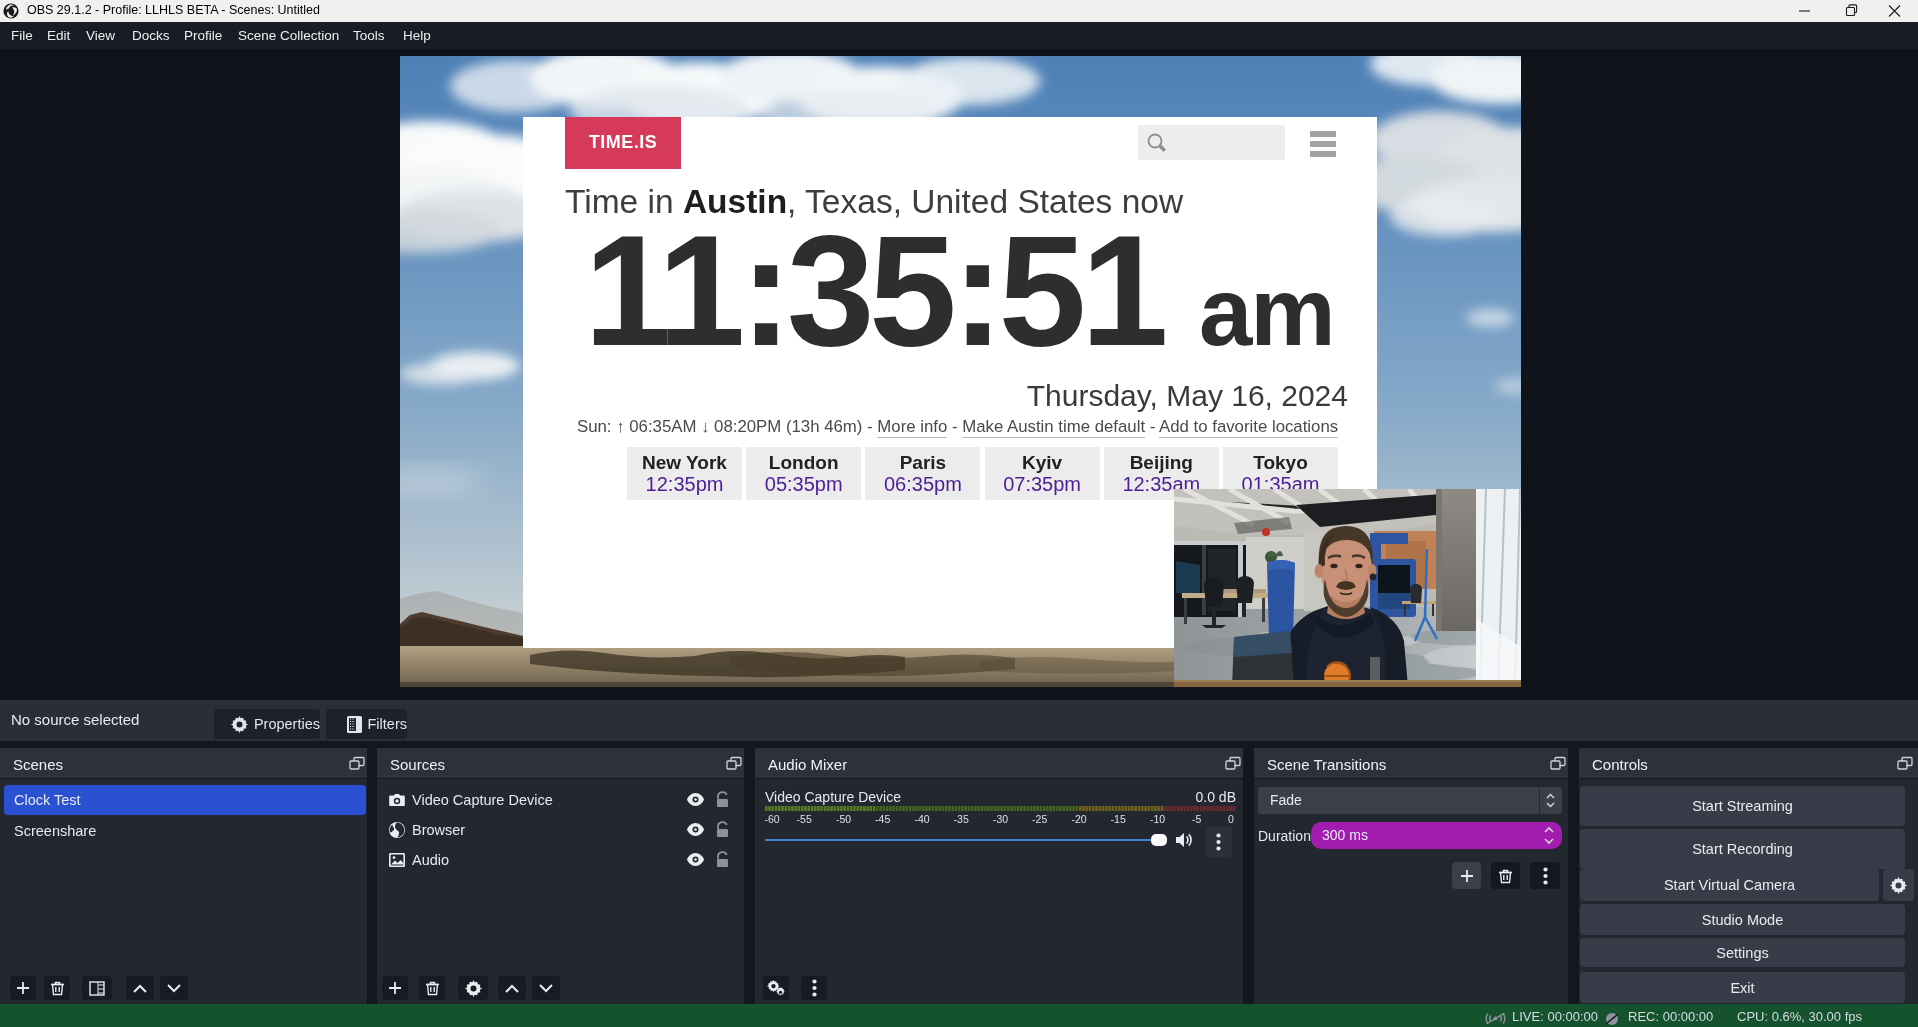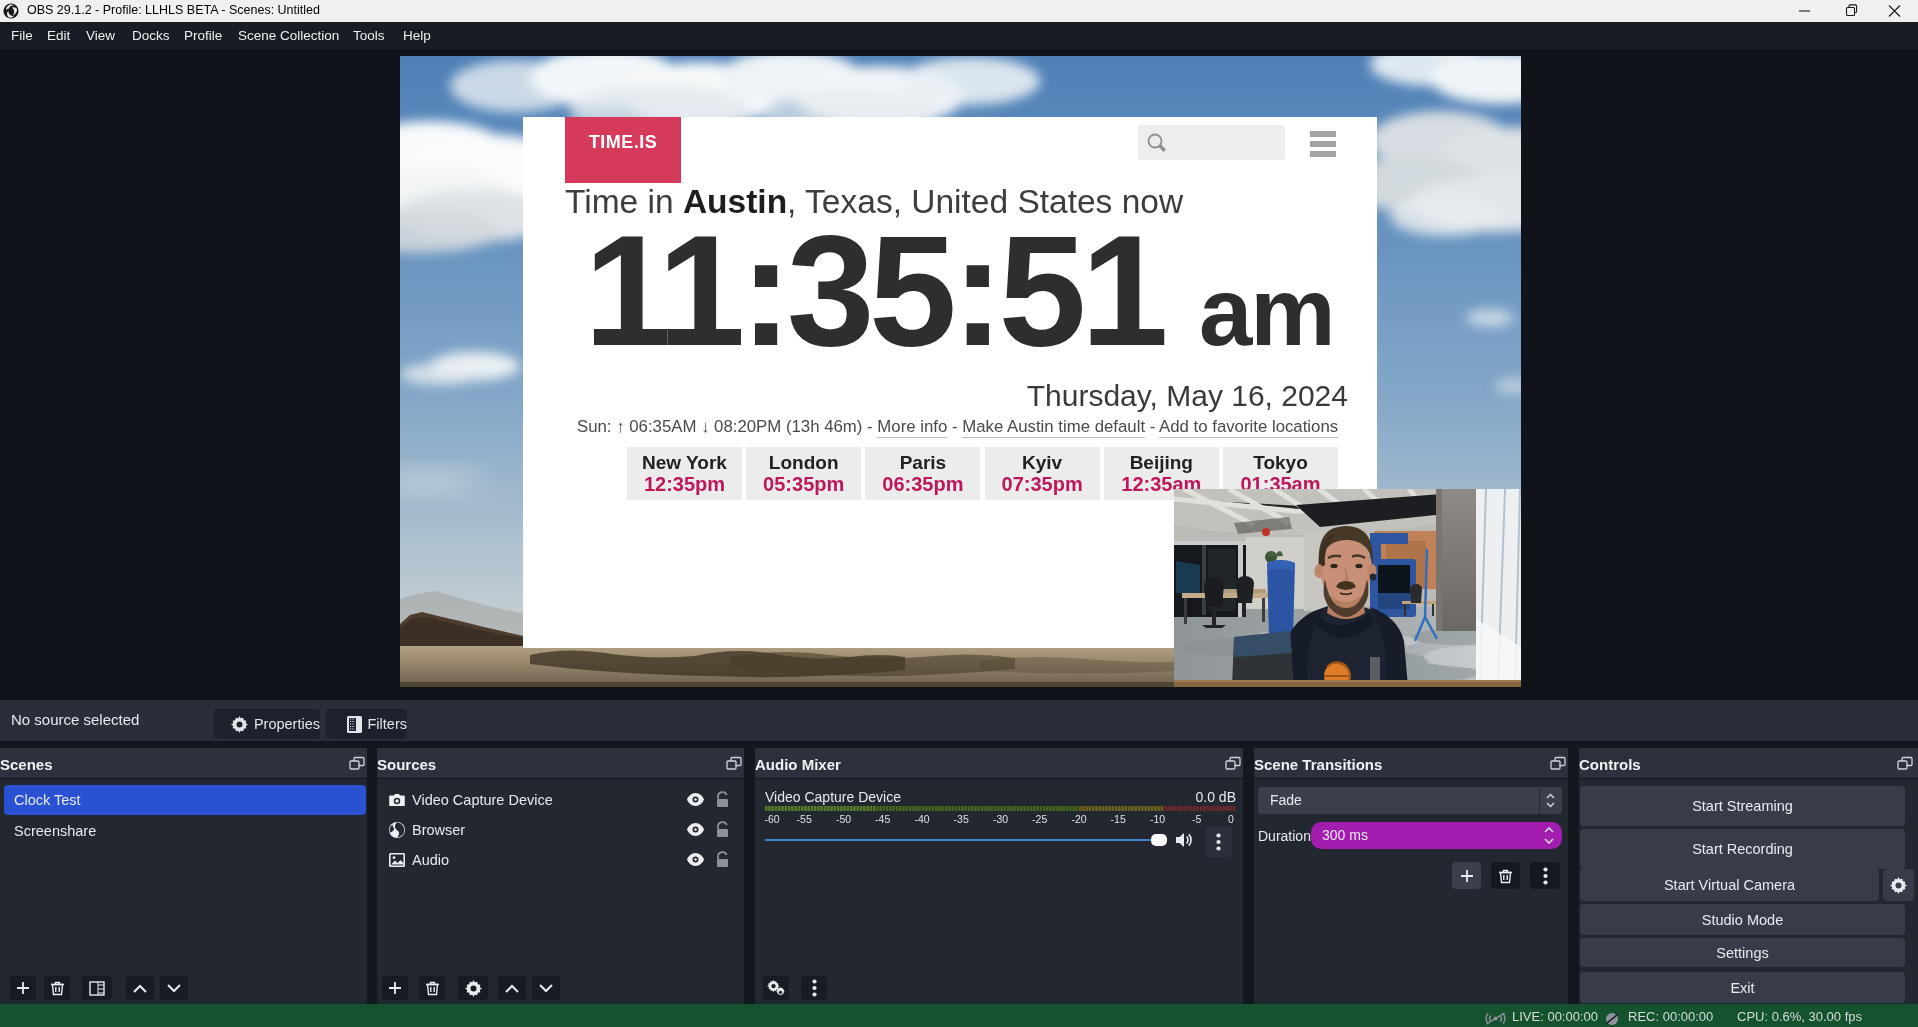--- a/index.html
+++ b/index.html
@@ -9,29 +9,29 @@
 #titlebar .t{position:absolute;left:27px;top:3px;font-size:12.5px;color:#000}
 #menubar{left:0;top:22px;width:1918px;height:27px;background:#181c24}
 .mi{position:absolute;top:6px;font-size:13.5px;color:#eceef0}
 #central{left:0;top:49px;width:1918px;height:651px;background:#10131a}
 #preview{position:absolute;left:400px;top:7px;width:1121px;height:631px;overflow:hidden}
 #card{position:absolute;left:123px;top:61px;width:854px;height:531px;background:#fff}
 #webcam{position:absolute;left:774px;top:433px;width:347px;height:198px}
 #toolbar{left:0;top:700px;width:1918px;height:41px;background:#2a2e38}
 .tbtn{position:absolute;top:9px;height:30px;background:#1d212b;border-radius:4px;color:#e2e5e9;font-size:14.5px;display:flex;align-items:center;justify-content:flex-end;gap:6px}
 .dock{position:absolute;top:748px;bottom:0;background:#23272f}
-.dtitle{position:absolute;left:0;top:0;right:0;height:31px;background:#2c313c;color:#f0f2f4;font-weight:bold;font-size:15px;line-height:34px;border-bottom:1px solid #14171d}
+.dtitle{position:absolute;left:0;top:0;right:0;height:31px;background:#2c313c;color:#f0f2f4;font-weight:normal;font-size:15px;line-height:34px;padding-left:13px;border-bottom:1px solid #14171d}
 .popout{position:absolute;top:8px;width:16px;height:15px}
 .srow{position:absolute;left:0;right:0;height:30px;color:#e7eaee;font-size:14.5px;display:flex;align-items:center}
 #statusbar{left:0;top:1004px;width:1918px;height:23px;background:#14532d;color:#d6d9de;font-size:13px}
 .cbtn{position:absolute;background:#373c48;border-radius:4px;color:#e9ebee;font-size:14.5px;display:flex;align-items:center;justify-content:center}
 .ffbtn{position:absolute;top:228px;width:26px;height:24px;background:#171b23;border-radius:4px;display:flex;align-items:center;justify-content:center}
 .lnk{border-bottom:1px solid #b9b9b9;padding-bottom:1px}
 .cbox{position:absolute;top:330px;width:115px;height:53px;background:#ececec;text-align:center;font-size:19px;line-height:21px;font-weight:bold;color:#222;padding-top:5px}
-.cbox span{display:block;font-weight:bold;font-size:20px;line-height:23px;color:#be185d}
+.cbox span{display:block;font-weight:normal;font-size:20px;line-height:23px;color:#4c1d95}
 </style></head><body>
 <div id="root">
 
 <div class="abs" id="titlebar">
   <svg class="abs" style="left:3px;top:3px" width="16" height="16" viewBox="0 0 16 16">
         <circle cx="8" cy="8" r="7.6" fill="#191919"></circle>
         <path d="M5.2 2.8a4.6 4.6 0 0 0-2.3 4.1 4.2 4.2 0 0 1 3-1.5 4.3 4.3 0 0 1 4-2.9c.5 0 1.1.1 1.5.3A5.9 5.9 0 0 0 8 1.6c-1 0-2 .3-2.8 1.2z" fill="#e9e9e9"></path>
         <path d="M13.5 5.2a4.6 4.6 0 0 0-4.6-.6 4.2 4.2 0 0 1 2 2.7 4.3 4.3 0 0 1-1.3 4.8c.9-.1 1.8-.4 2.5-1a5.9 5.9 0 0 0 1.9-4.6z" fill="#e9e9e9"></path>
         <path d="M5.3 13.9a4.6 4.6 0 0 0 6-1.3 4.2 4.2 0 0 1-3.4-.2 4.3 4.3 0 0 1-2.4-4.3 5 5 0 0 0-1.6 2.3 5.9 5.9 0 0 0 1.4 3.5z" fill="#e9e9e9"></path>
       </svg>
@@ -127,21 +127,21 @@
       <g fill="#3a3226" opacity=".8">
         <ellipse cx="30" cy="676" rx="14" ry="3"></ellipse>
             <ellipse cx="70" cy="682" rx="10" ry="2.5"></ellipse>
             <ellipse cx="120" cy="672" rx="12" ry="3"></ellipse>
             <ellipse cx="180" cy="680" rx="16" ry="3"></ellipse>
             <ellipse cx="55" cy="669" rx="8" ry="2"></ellipse>
       </g>
       <rect x="0" y="626" width="1121" height="5" fill="#42392b" opacity=".7"></rect>
     </svg>
     <div id="card">
-      <div class="abs" style="left:42px;top:0;width:116px;height:66px;background:#d63a5a;color:#fff;font-weight:bold;font-size:18px;letter-spacing:0.5px;text-align:center;line-height:51px">TIME.IS</div>
+      <div class="abs" style="left:42px;top:0;width:116px;height:52px;background:#d63a5a;color:#fff;font-weight:bold;font-size:18px;letter-spacing:0.5px;text-align:center;line-height:51px">TIME.IS</div>
       <div class="abs" style="left:615px;top:8px;width:147px;height:35px;background:#ededed;border-radius:2px">
         <svg class="abs" style="left:8px;top:7px" width="22" height="22" viewBox="0 0 22 22" fill="none">
               <circle cx="9" cy="9" r="6.5" stroke="#8f8f8f" stroke-width="1.8"></circle>
               <path d="M13.8 13.8l5 5" stroke="#8f8f8f" stroke-width="3.4"></path>
             </svg>
       </div>
       <div class="abs" style="left:787px;top:14px;width:26px;height:6px;background:#a3a3a3"></div>
       <div class="abs" style="left:787px;top:24px;width:26px;height:6px;background:#a3a3a3"></div>
       <div class="abs" style="left:787px;top:34px;width:26px;height:6px;background:#a3a3a3"></div>
       <div class="abs" style="left:42px;top:66px;font-size:33.5px;color:#3d3d3d;white-space:nowrap">Time in <b style="color:#1e1e1e">Austin</b>, Texas, United States now</div>

